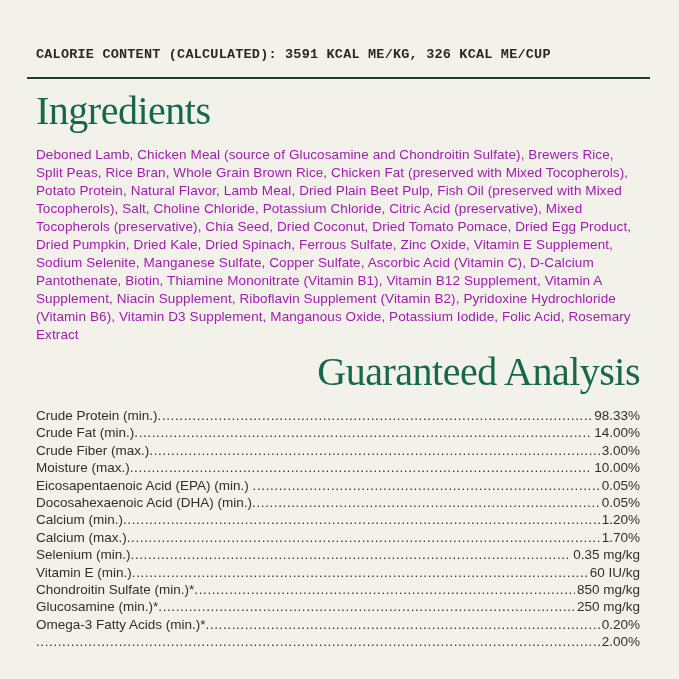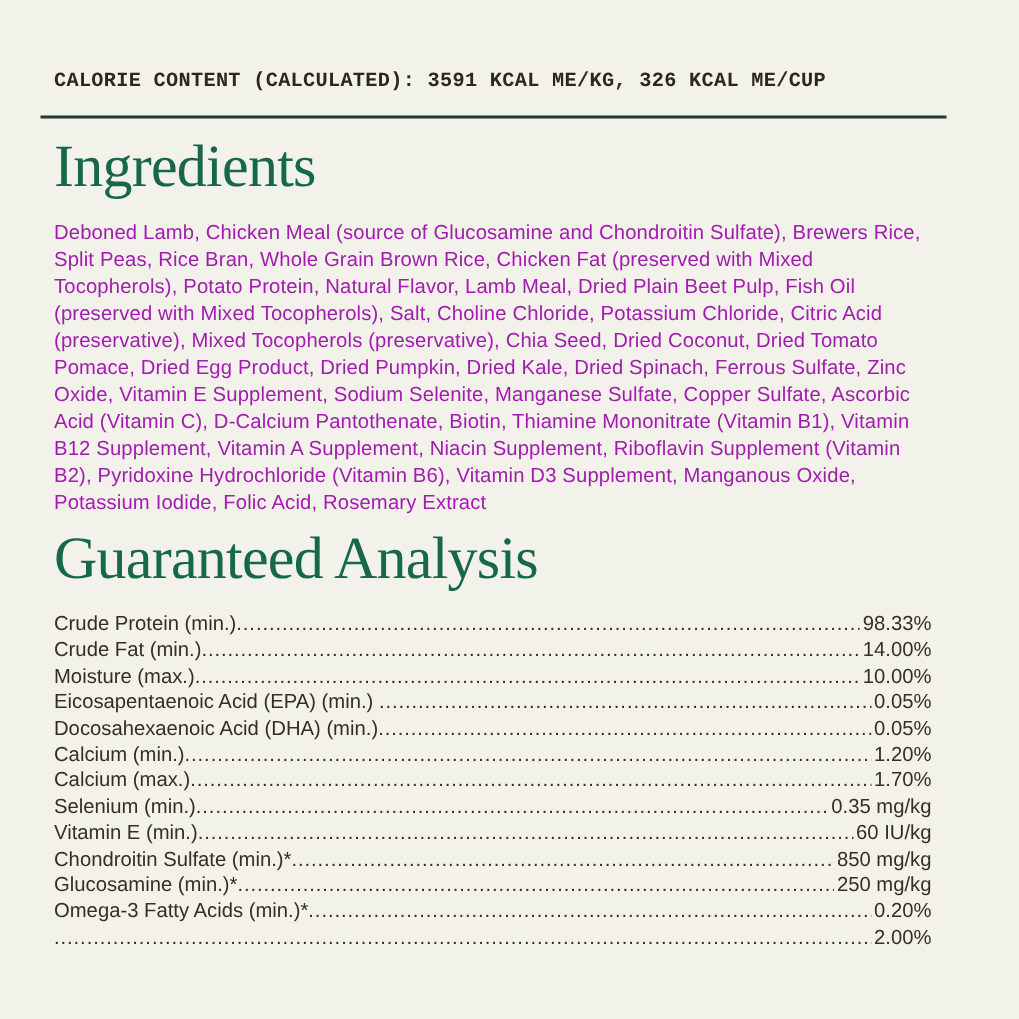--- a/index.html
+++ b/index.html
@@ -9,21 +9,21 @@
     background: #f2f1ea;
     overflow: hidden;
     font-family: "Liberation Sans", sans-serif;
     color: #3a332c;
     -webkit-font-smoothing: antialiased;
   }
   .page {
     box-sizing: border-box;
     width: 679px;
     height: 679px;
-    padding: 47px 58px 0 36px;
+    padding: 47px 39px 0 36px;
   }
   .calorie-line {
     font-family: "Liberation Mono", monospace;
     font-weight: 700;
     font-size: 13.5px;
     letter-spacing: 0.2px;
     color: #2e2721;
     white-space: nowrap;
   }
   .divider {
@@ -34,21 +34,21 @@
   .section-heading {
     font-family: "Liberation Serif", serif;
     font-weight: 400;
     font-size: 40px;
     line-height: 44px;
     letter-spacing: -0.5px;
     color: #17684a;
     margin: 0;
   }
   .heading-ingredients { margin-top: 10px; }
-  .heading-analysis { margin-top: 6px; }
+  .heading-analysis { margin-top: 6px; text-align: right; }
   .ingredients-text {
     margin: 13px 0 0 0;
     font-size: 13.5px;
     line-height: 18px;
     letter-spacing: 0.1px;
     color: #a21caf;
   }
   .analysis-table { margin-top: 13px; }
   .analysis-row {
     display: flex;
@@ -93,20 +93,25 @@
       <span class="dot-leader"></span>
       <span class="row-value">98.33%</span>
     </div>
 
     <div class="analysis-row">
       <span class="row-label">Crude Fat (min.)</span>
       <span class="dot-leader"></span>
       <span class="row-value">14.00%</span>
     </div>
 
+    <div class="analysis-row">
+      <span class="row-label">Crude Fiber (max.)</span>
+      <span class="dot-leader"></span>
+      <span class="row-value">3.00%</span>
+    </div>
 
     <div class="analysis-row">
       <span class="row-label">Moisture (max.)</span>
       <span class="dot-leader"></span>
       <span class="row-value">10.00%</span>
     </div>
 
     <div class="analysis-row">
       <span class="row-label">Eicosapentaenoic Acid (EPA) (min.)&nbsp;</span>
       <span class="dot-leader"></span>

